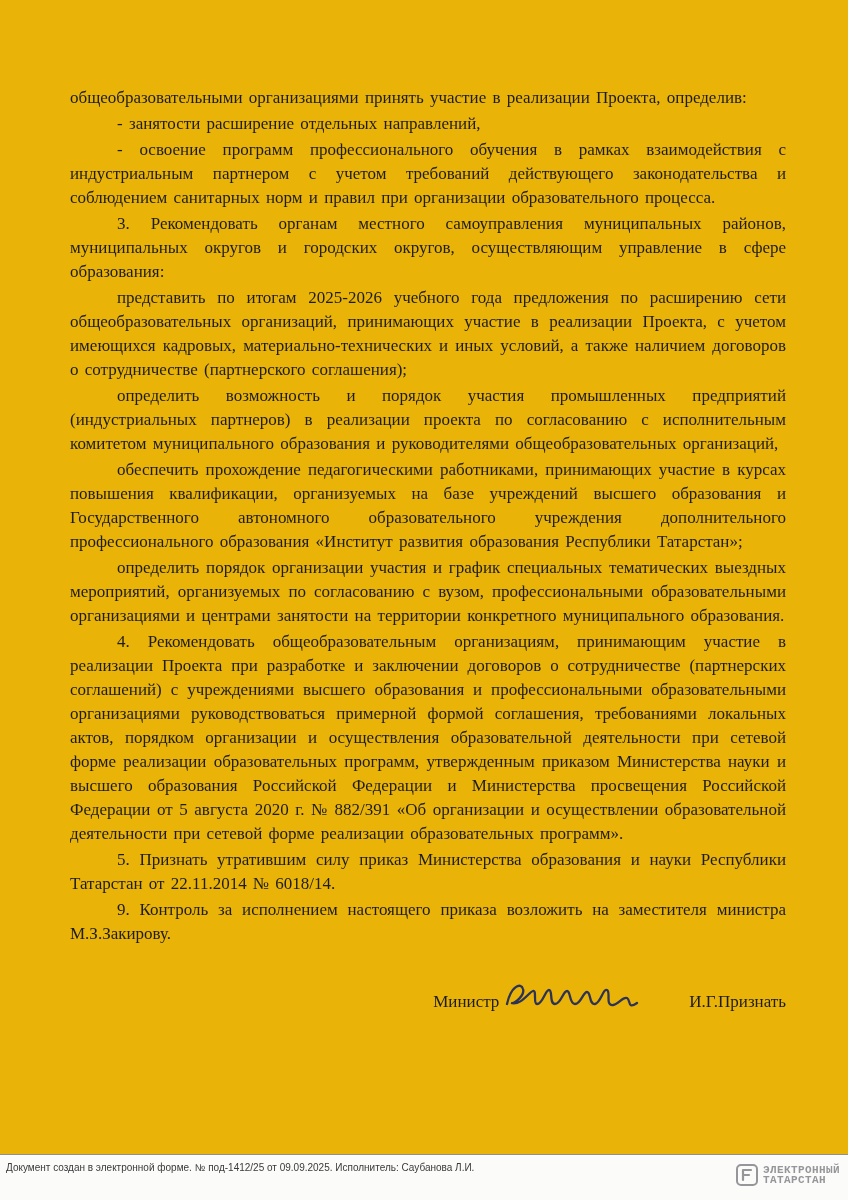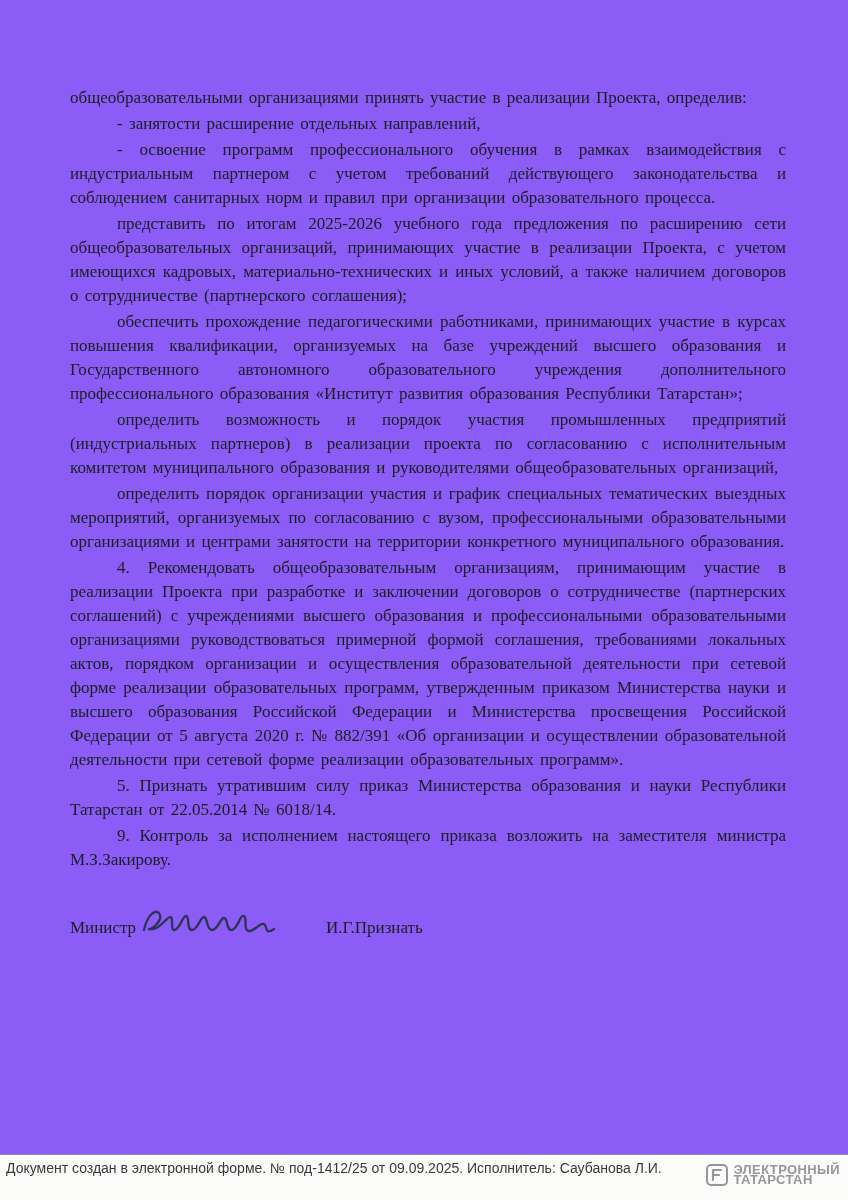--- a/index.html
+++ b/index.html
@@ -5,90 +5,92 @@
   * { box-sizing: border-box; }
   html, body { margin: 0; padding: 0; }
   body {
     width: 848px; height: 1200px;
     background: #f4f4f2;
     font-family: "Liberation Serif", serif;
   }
   .page {
     position: relative;
     width: 848px; height: 1200px;
-    background: #8b5cf6;
+    background: #eab308;
     overflow: hidden;
   }
   .content {
     position: absolute;
     top: 86px; left: 70px;
     width: 716px;
     font-size: 17px;
     line-height: 24px;
     word-spacing: 2px;
     color: #1d1d20;
     text-align: justify;
   }
   .content p { margin: 0 0 2px 0; text-indent: 47px; }
   .content p.no-indent { text-indent: 0; }
   .signoff {
     margin-top: 28px;
     display: flex;
     align-items: flex-end;
-    justify-content: flex-start;
+    justify-content: flex-end;
     font-size: 17px;
     color: #1d1d20;
   }
   .sig-svg { display: block; margin: 0 40px -4px 0; }
   .footer {
     position: absolute;
     left: 0; bottom: 0;
     width: 848px; height: 46px;
     background: #fbfbfa;
     border-top: 1px solid #8f8f8f;
     font-family: "Liberation Sans", sans-serif;
     color: #3a3a3a;
   }
   .footer-text {
     position: absolute;
     left: 6px; top: 5px;
-    font-size: 14px;
+    font-size: 10px;
     line-height: 16px;
   }
   .logo {
     position: absolute;
     right: 8px; top: 9px;
     display: flex;
     align-items: center;
     gap: 5px;
     color: #96969a;
   }
   .logo-icon { display: block; }
   .logo-text {
-    font-size: 13px;
+    font-size: 11px;
     font-weight: bold;
     letter-spacing: 0.4px;
     line-height: 10.5px;
+    font-family: Liberation Mono, monospace;
   }
 </style>
 </head>
 <body>
 
 <div class="page">
 
   <div class="content">
     <p class="no-indent">общеобразовательными организациями принять участие в реализации Проекта, определив:</p>
     <p>- занятости расширение отдельных направлений,</p>
     <p>- освоение программ профессионального обучения в рамках взаимодействия с индустриальным партнером с учетом требований действующего законодательства и соблюдением санитарных норм и правил при организации образовательного процесса.</p>
+    <p>3. Рекомендовать органам местного самоуправления муниципальных районов, муниципальных округов и городских округов, осуществляющим управление в сфере образования:</p>
     <p>представить по итогам 2025-2026 учебного года предложения по расширению сети общеобразовательных организаций, принимающих участие в реализации Проекта, с учетом имеющихся кадровых, материально-технических и иных условий, а также наличием договоров о сотрудничестве (партнерского соглашения);</p>
+    <p>определить возможность и порядок участия промышленных предприятий (индустриальных партнеров) в реализации проекта по согласованию с исполнительным комитетом муниципального образования и руководителями общеобразовательных организаций,</p>
     <p>обеспечить прохождение педагогическими работниками, принимающих участие в курсах повышения квалификации, организуемых на базе учреждений высшего образования и Государственного автономного образовательного учреждения дополнительного профессионального образования «Институт развития образования Республики Татарстан»;</p>
-    <p>определить возможность и порядок участия промышленных предприятий (индустриальных партнеров) в реализации проекта по согласованию с исполнительным комитетом муниципального образования и руководителями общеобразовательных организаций,</p>
     <p>определить порядок организации участия и график специальных тематических выездных мероприятий, организуемых по согласованию с вузом, профессиональными образовательными организациями и центрами занятости на территории конкретного муниципального образования.</p>
     <p>4. Рекомендовать общеобразовательным организациям, принимающим участие в реализации Проекта при разработке и заключении договоров о сотрудничестве (партнерских соглашений) с учреждениями высшего образования и профессиональными образовательными организациями руководствоваться примерной формой соглашения, требованиями локальных актов, порядком организации и осуществления образовательной деятельности при сетевой форме реализации образовательных программ, утвержденным приказом Министерства науки и высшего образования Российской Федерации и Министерства просвещения Российской Федерации от 5 августа 2020 г. № 882/391 «Об организации и осуществлении образовательной деятельности при сетевой форме реализации образовательных программ».</p>
-    <p>5. Признать утратившим силу приказ Министерства образования и науки Республики Татарстан от 22.05.2014 № 6018/14.</p>
+    <p>5. Признать утратившим силу приказ Министерства образования и науки Республики Татарстан от 22.11.2014 № 6018/14.</p>
     <p>9. Контроль за исполнением настоящего приказа возложить на заместителя министра М.З.Закирову.</p>
 
     <div class="signoff">
       <span>Министр</span>
       <svg class="sig-svg" width="150" height="44" viewBox="0 0 150 44" aria-hidden="true">
         <path d="M8 30 C12 12 22 8 24 15 C26 21 16 30 12 29 C22 32 30 18 34 17
                  C38 16 34 30 38 30 C44 30 46 16 50 16 C54 16 50 30 56 30
                  C62 30 64 17 68 17 C72 17 70 30 76 30 C82 30 84 18 88 18
                  C92 18 90 31 96 30 C102 29 104 14 108 16 C112 18 106 32 114 31
                  C120 30 124 22 128 24 C132 26 128 36 138 29" fill="none" stroke="#2c3356" stroke-width="2.3" stroke-linecap="round"></path>

